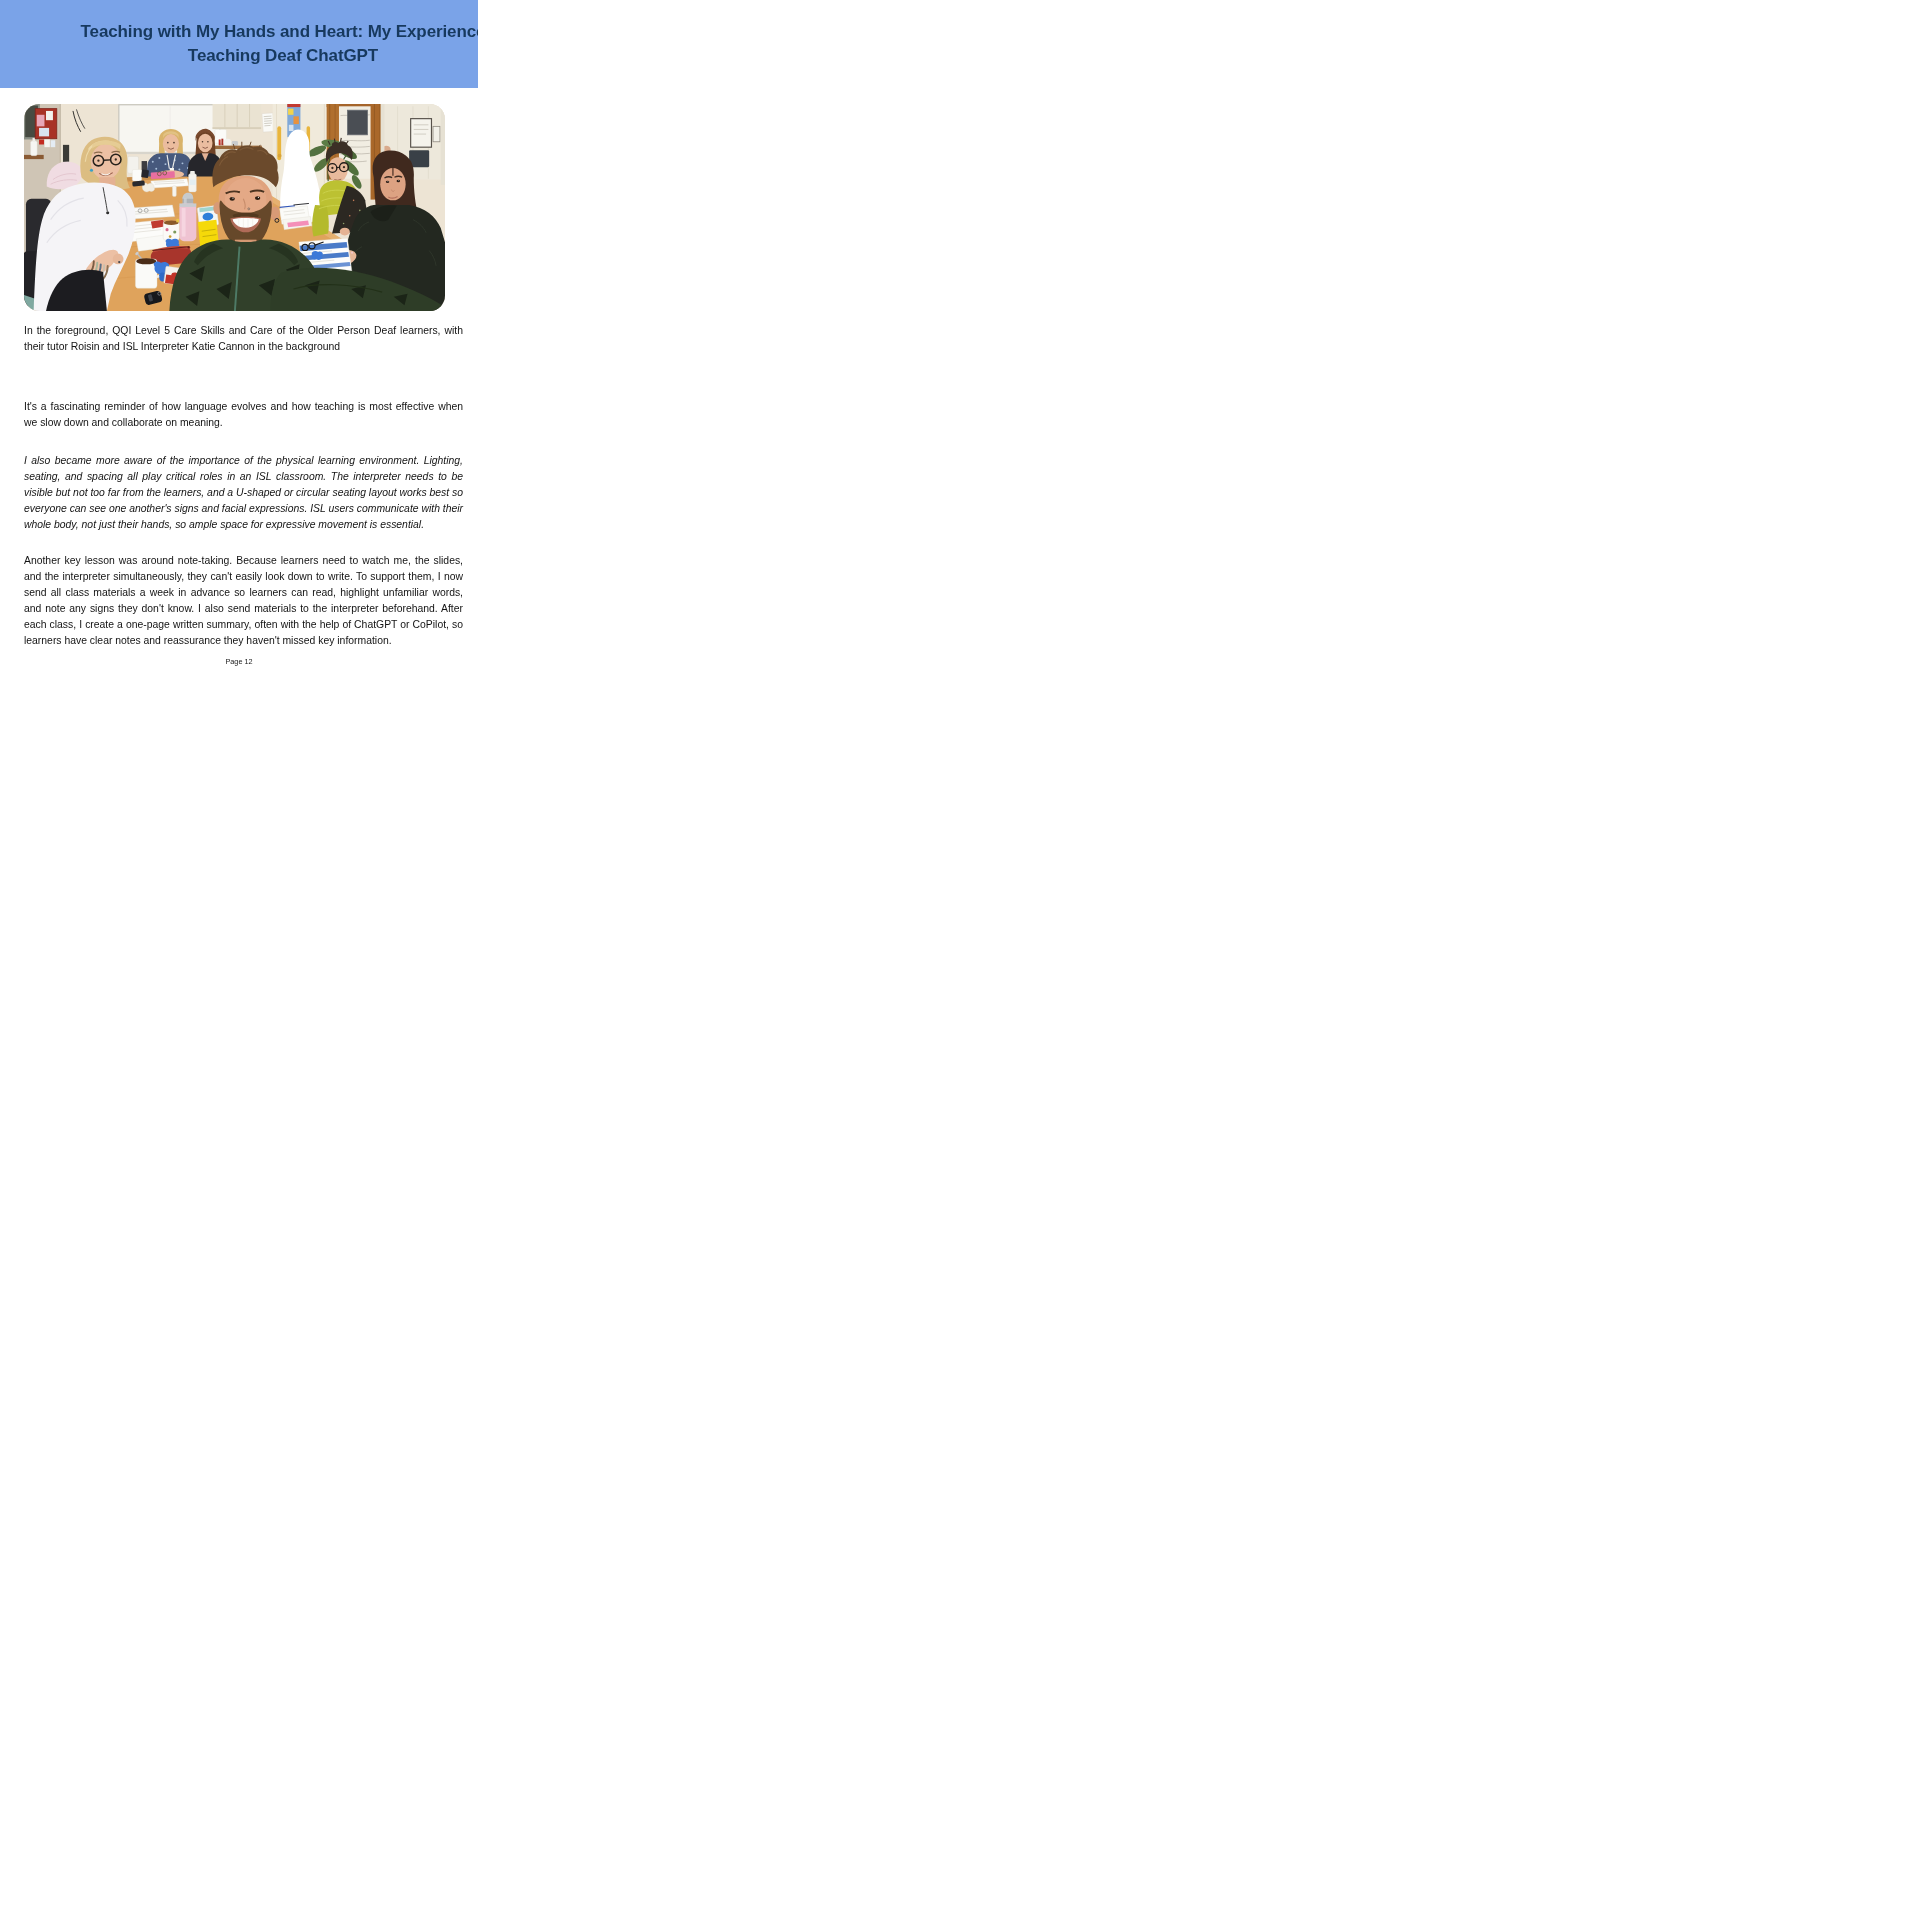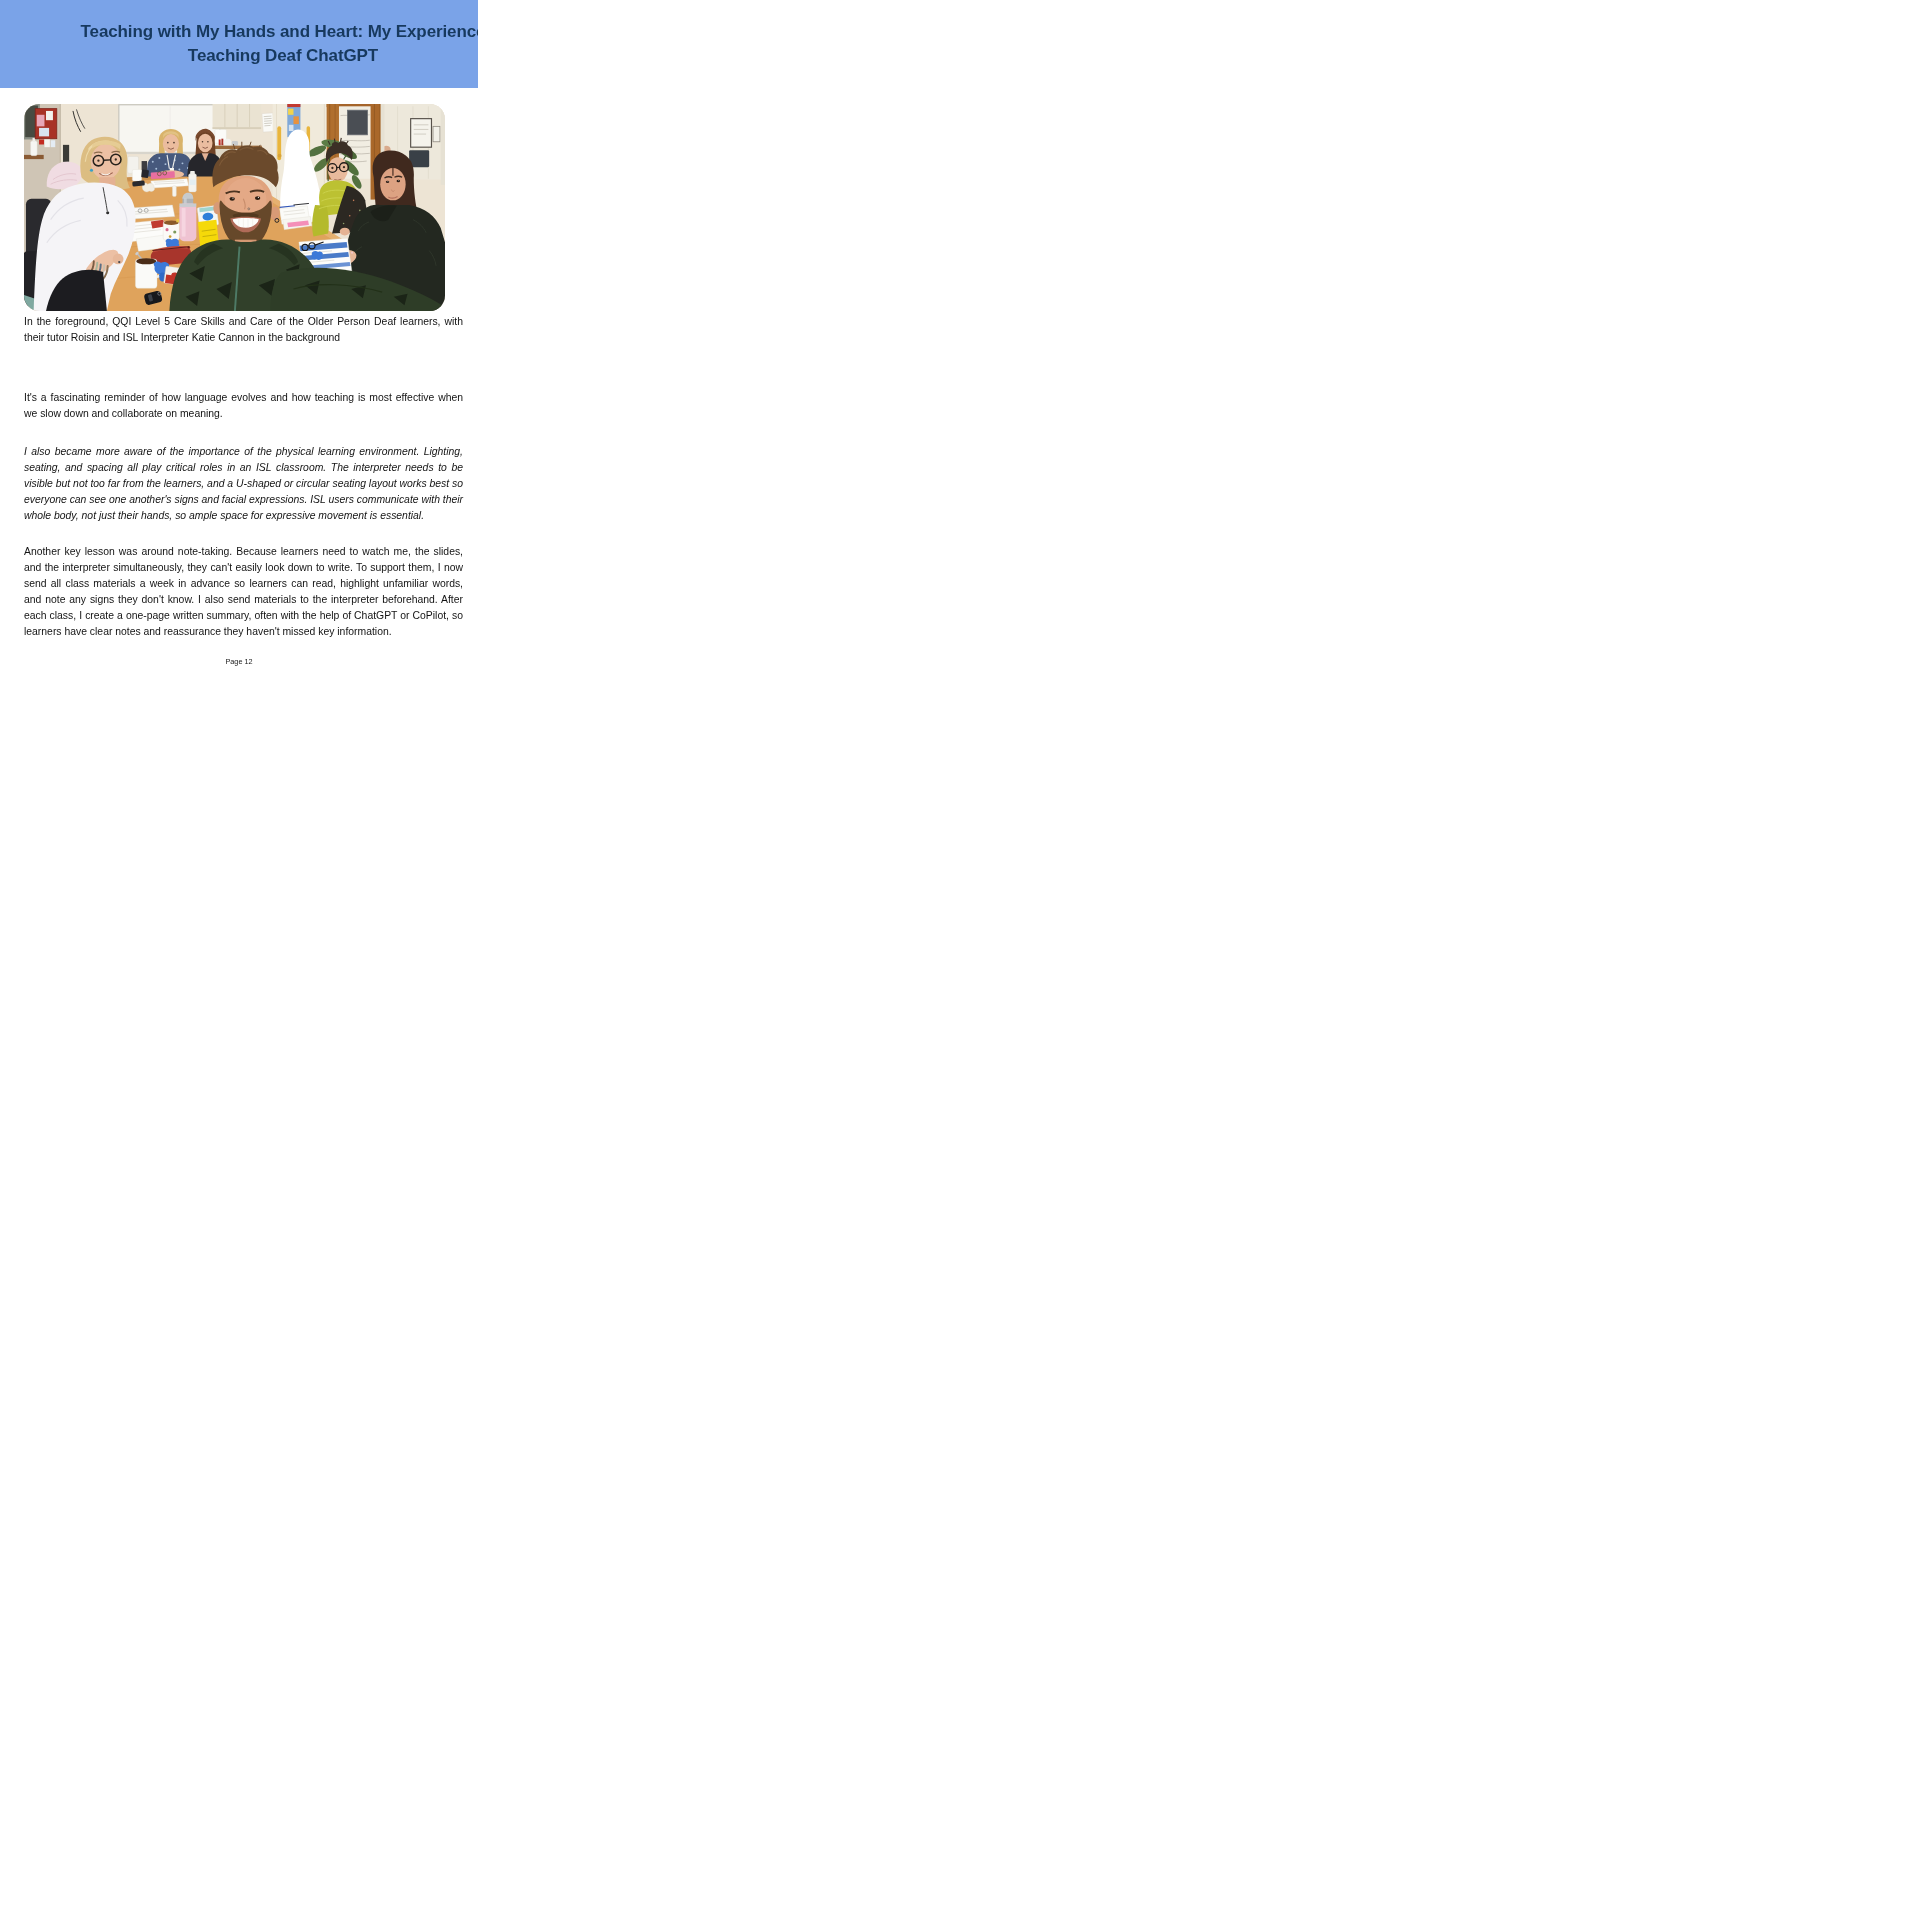--- a/index.html
+++ b/index.html
@@ -34,21 +34,21 @@
   .photo-frame{
     margin:16px 0 0 24px;
     width:421px;
     height:207px;
     border-radius:15.4px;
     overflow:hidden;
     background:#E9DFCF;
   }
   .photo-frame svg{display:block;width:100%;height:100%;}
   .caption{
-    margin-top:3px;
+    margin-top:12px;
     padding:0 15px 0 24px;
     font-size:10.4px;
     line-height:16px;
     color:#131313;
     text-align:justify;
   }
   .bodytext{
     padding:0 15px 0 24px;
     font-size:10.4px;
     line-height:16px;

